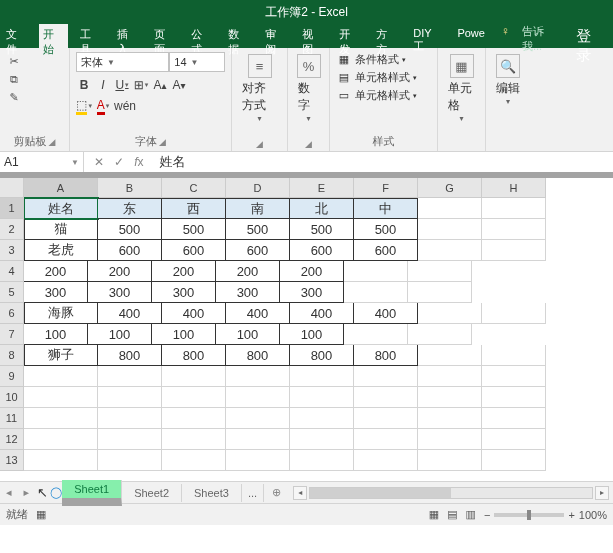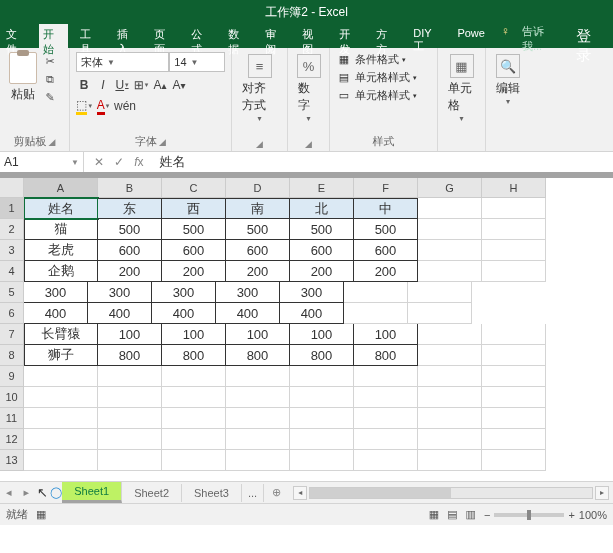--- a/index.html
+++ b/index.html
@@ -51,21 +51,21 @@
 .cell{height:21px;border-right:1px solid #d4d4d4;border-bottom:1px solid #d4d4d4;display:flex;align-items:center;font-size:13px;padding:0 4px;overflow:hidden}
 .cell.hdrcell{background:#dbe9f4;justify-content:center;border-right:1px solid #333;border-bottom:1px solid #333;border-top:1px solid #333}
 .cell.namecell{justify-content:center;border-right:1px solid #333;border-bottom:1px solid #333;border-left:1px solid #333}
 .cell.numcell{justify-content:center;border-right:1px solid #333;border-bottom:1px solid #333}
 .cell.active{outline:2px solid #0e6e3a;outline-offset:-1px}
 .colA{width:74px}.colB{width:64px}.colC{width:64px}.colD{width:64px}.colE{width:64px}.colF{width:64px}.colG{width:64px}.colH{width:64px}
 .sheetbar{height:22px;background:#f1f1f1;border-top:1px solid #d4d4d4;display:flex;align-items:center;font-size:11px}
 .navtri{padding:0 6px;color:#888;cursor:pointer}
 .cursor-icon{font-size:13px;color:#333;margin:0 2px}
 .tab{padding:3px 12px;border-right:1px solid #d4d4d4;cursor:pointer;background:#f1f1f1;color:#666}
-.tab.active{background:#bef264;border-bottom:3px solid #a3a3a3;color:#107c41}
+.tab.active{background:#86efac;border-bottom:8px solid #a3a3a3;color:#107c41}
 .addsheet{padding:0 8px;color:#888;cursor:pointer}
 .hscroll{flex:1;display:flex;align-items:center;padding:0 4px;gap:2px}
 .htrack{flex:1;height:12px;background:#e8e8e8;border:1px solid #ccc;position:relative}
 .hthumb{position:absolute;left:0;top:0;bottom:0;width:50%;background:#cfcfcf}
 .harrow{width:14px;height:14px;border:1px solid #ccc;background:#f6f6f6;font-size:8px;display:flex;align-items:center;justify-content:center;color:#666;cursor:pointer}
 .statusbar{height:22px;background:#f1f1f1;border-top:1px solid #d4d4d4;display:flex;align-items:center;padding:0 6px;font-size:11px;color:#555;gap:8px}
 .statusbar .spacer{flex:1}
 .zoom{display:flex;align-items:center;gap:4px}
 .ztrack{width:70px;height:4px;background:#ccc;position:relative}
 .zthumb{position:absolute;left:33px;top:-3px;width:4px;height:10px;background:#888}
@@ -92,24 +92,20 @@
   <span class="mitem">DIY工</span>
   <span class="mitem">Powe</span>
   <span style="color:#ffe08a;margin-left:4px">♀</span>
   <span class="tell">告诉我...</span>
   <span class="login">登录</span>
 </div>
 
 <div class="ribbon">
   <div class="rgroup" style="width:70px">
     <div class="clip-top">
-      <div class="pastebtn">
-        <div class="pasteicon"></div>
-        <span>粘贴</span>
-      </div>
       <div class="smallicons">
         <div class="sicon">✂</div>
         <div class="sicon">⧉</div>
         <div class="sicon">✎</div>
       </div>
     </div>
     <div class="rlabel">
         <span>剪贴板</span>
         <span class="corner">◢</span>
       </div>
@@ -286,49 +282,48 @@
           <div class="cell colA namecell">老虎</div>
           <div class="cell colB numcell">600</div>
           <div class="cell colC numcell">600</div>
           <div class="cell colD numcell">600</div>
           <div class="cell colE numcell">600</div>
           <div class="cell colF numcell">600</div>
           <div class="cell colG"></div>
           <div class="cell colH"></div>
         </div>
         <div class="row">
-          <div class="cell colA namecell">企鹅</div>
           <div class="cell colB numcell">200</div>
           <div class="cell colC numcell">200</div>
           <div class="cell colD numcell">200</div>
           <div class="cell colE numcell">200</div>
           <div class="cell colF numcell">200</div>
           <div class="cell colG"></div>
           <div class="cell colH"></div>
         </div>
         <div class="row">
           <div class="cell colB numcell">300</div>
           <div class="cell colC numcell">300</div>
           <div class="cell colD numcell">300</div>
           <div class="cell colE numcell">300</div>
           <div class="cell colF numcell">300</div>
           <div class="cell colG"></div>
           <div class="cell colH"></div>
         </div>
         <div class="row">
+          <div class="cell colA namecell">海豚</div>
           <div class="cell colB numcell">400</div>
           <div class="cell colC numcell">400</div>
           <div class="cell colD numcell">400</div>
           <div class="cell colE numcell">400</div>
           <div class="cell colF numcell">400</div>
           <div class="cell colG"></div>
           <div class="cell colH"></div>
         </div>
         <div class="row">
-          <div class="cell colA namecell">长臂猿</div>
           <div class="cell colB numcell">100</div>
           <div class="cell colC numcell">100</div>
           <div class="cell colD numcell">100</div>
           <div class="cell colE numcell">100</div>
           <div class="cell colF numcell">100</div>
           <div class="cell colG"></div>
           <div class="cell colH"></div>
         </div>
         <div class="row">
           <div class="cell colA namecell">狮子</div>

